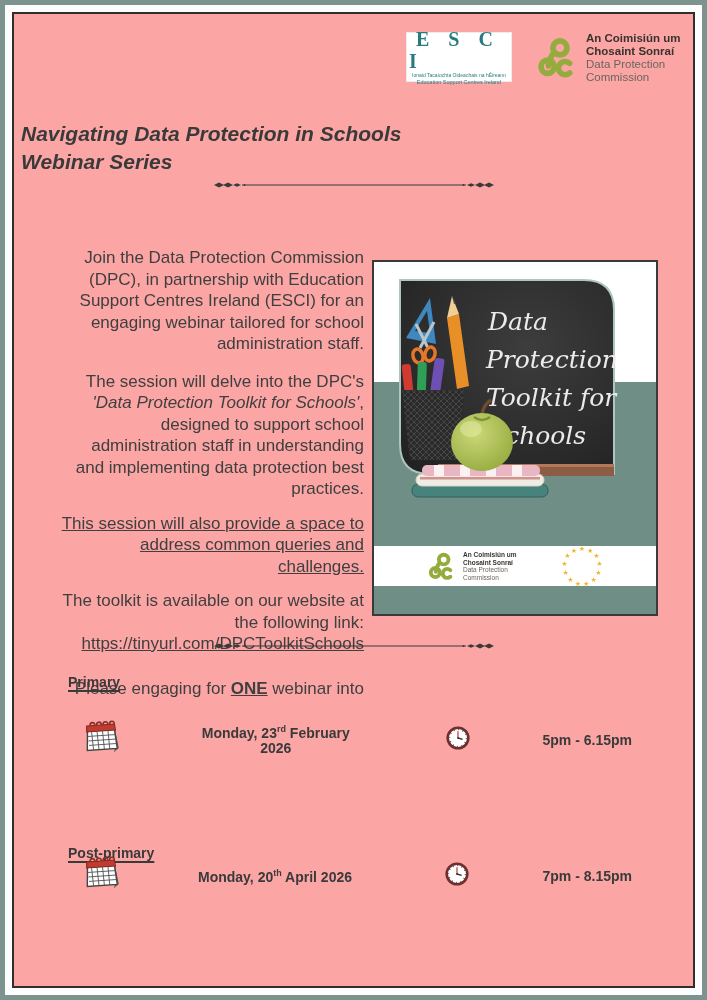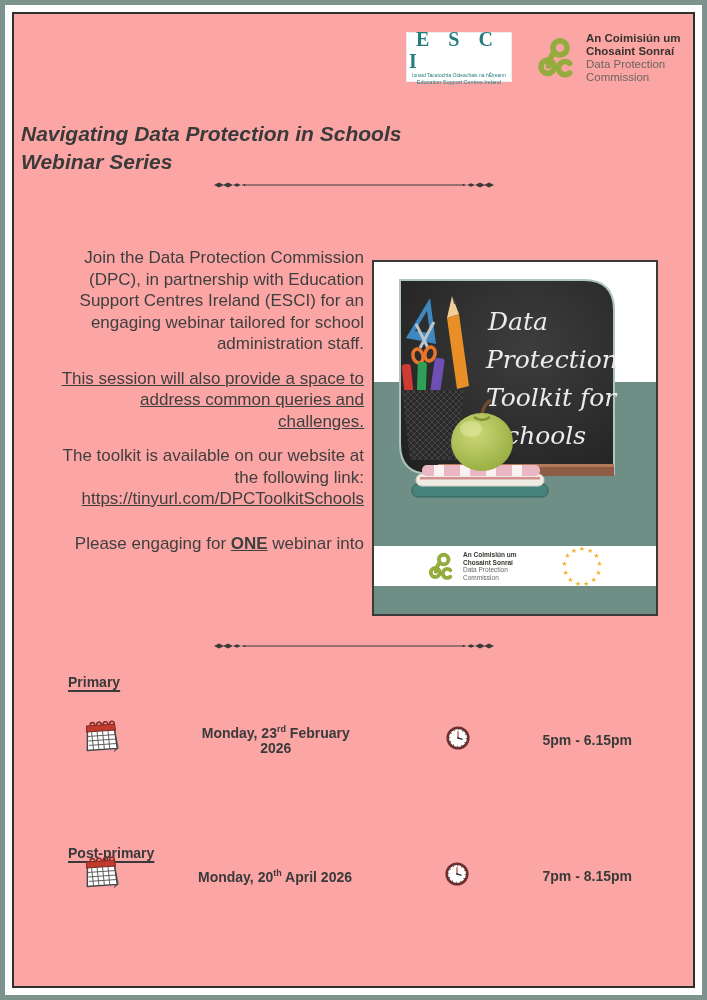--- a/index.html
+++ b/index.html
@@ -98,20 +98,21 @@
       <circle cx="251.5" cy="5" r="1"></circle>
           <polygon points="255,5 259,3.2 263,5 259,6.8"></polygon>
           <polygon points="263,5 268,2.6 273,5 268,7.4"></polygon>
           <polygon points="272,5 277,2.4 282,5 277,7.6"></polygon>
     </g>
     <line x1="30" y1="5" x2="254" y2="5" stroke="#3a3a3a" stroke-width="1.2"></line>
   </svg>
 
   <div class="leftcol">
     <p>Join the Data Protection Commission (DPC), in partnership with Education Support Centres Ireland (ESCI) for an engaging webinar tailored for school administration staff.</p>
+    <p class="p2"><span>The session will delve into the DPC's </span><span class="em">'Data Protection Toolkit for Schools'</span><span>, designed to support school administration staff in understanding and implementing data protection best practices.</span></p>
     <p class="p3">This session will also provide a space to address common queries and challenges.</p>
     <p class="p4"><span>The toolkit is available on our website at the following link:</span><br>
       <a href="#">https://tinyurl.com/DPCToolkitSchools</a></p>
     <p class="p5"><span>Please engaging for </span><span class="one">ONE</span><span> webinar into</span></p>
   </div>
 
   <div class="poster">
     <div class="poster-sage"></div>
 
     <svg class="board-svg" width="236" height="236" viewBox="0 0 236 236">

